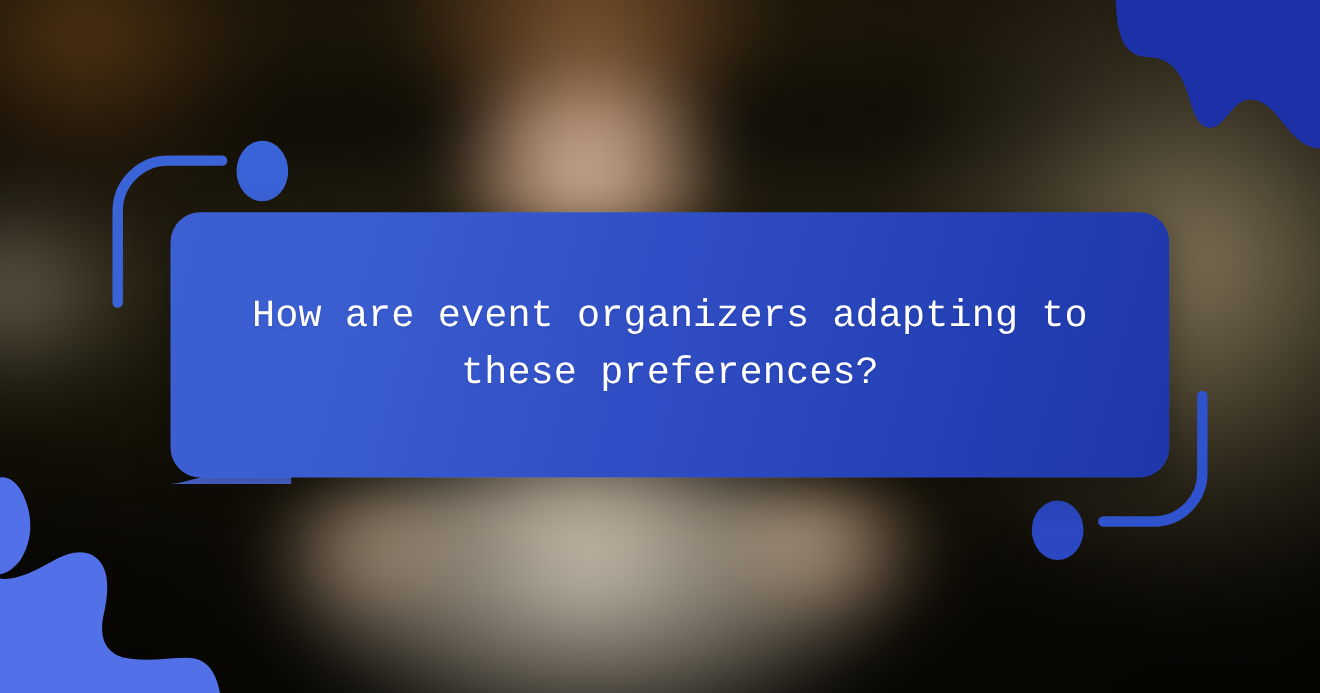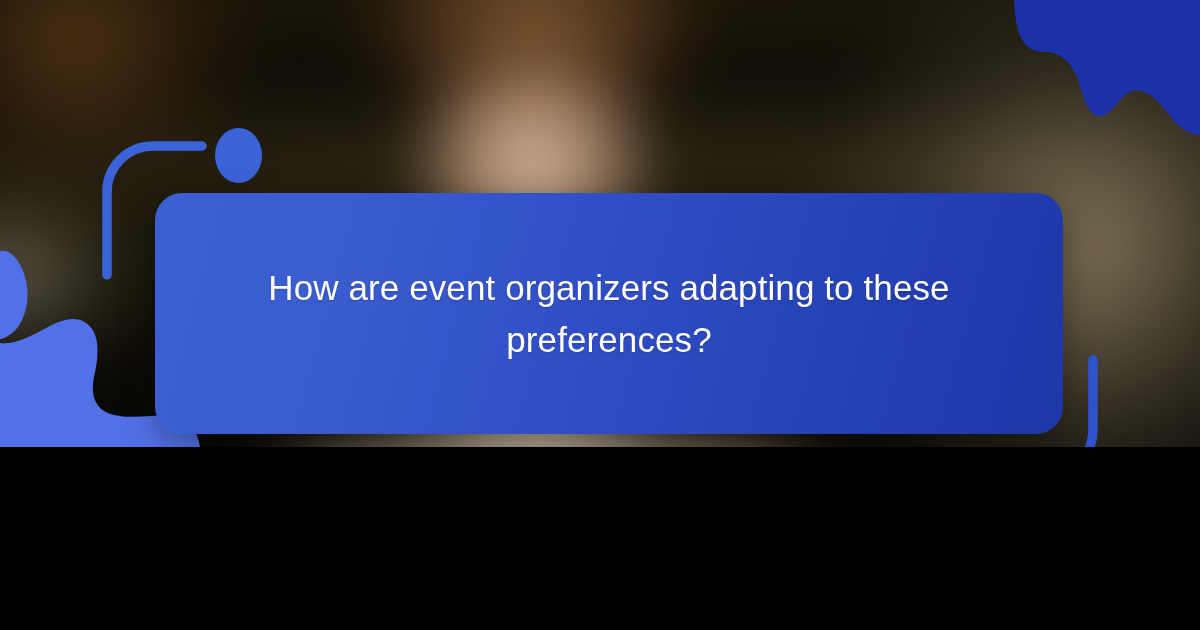--- a/index.html
+++ b/index.html
@@ -3,23 +3,23 @@
 <meta charset="utf-8">
 <style>
   html, body {
     margin: 0;
     padding: 0;
     background: #000;
   }
   #stage {
     position: relative;
     width: 1200px;
-    height: 447px;
+    height: 630px;
     overflow: hidden;
-    font-family: Liberation Sans, sans-serif;
+    font-family: Liberation Mono, monospace;
   }
 
   
   .bg-photo {
     position: absolute;
     inset: -60px;
     background-color: #23200f;
     background-image:
       
       radial-gradient(ellipse 330px 200px at 600px 560px, rgba(224,214,198,0.92) 0%, rgba(196,184,166,0.55) 45%, rgba(60,52,38,0) 78%),

